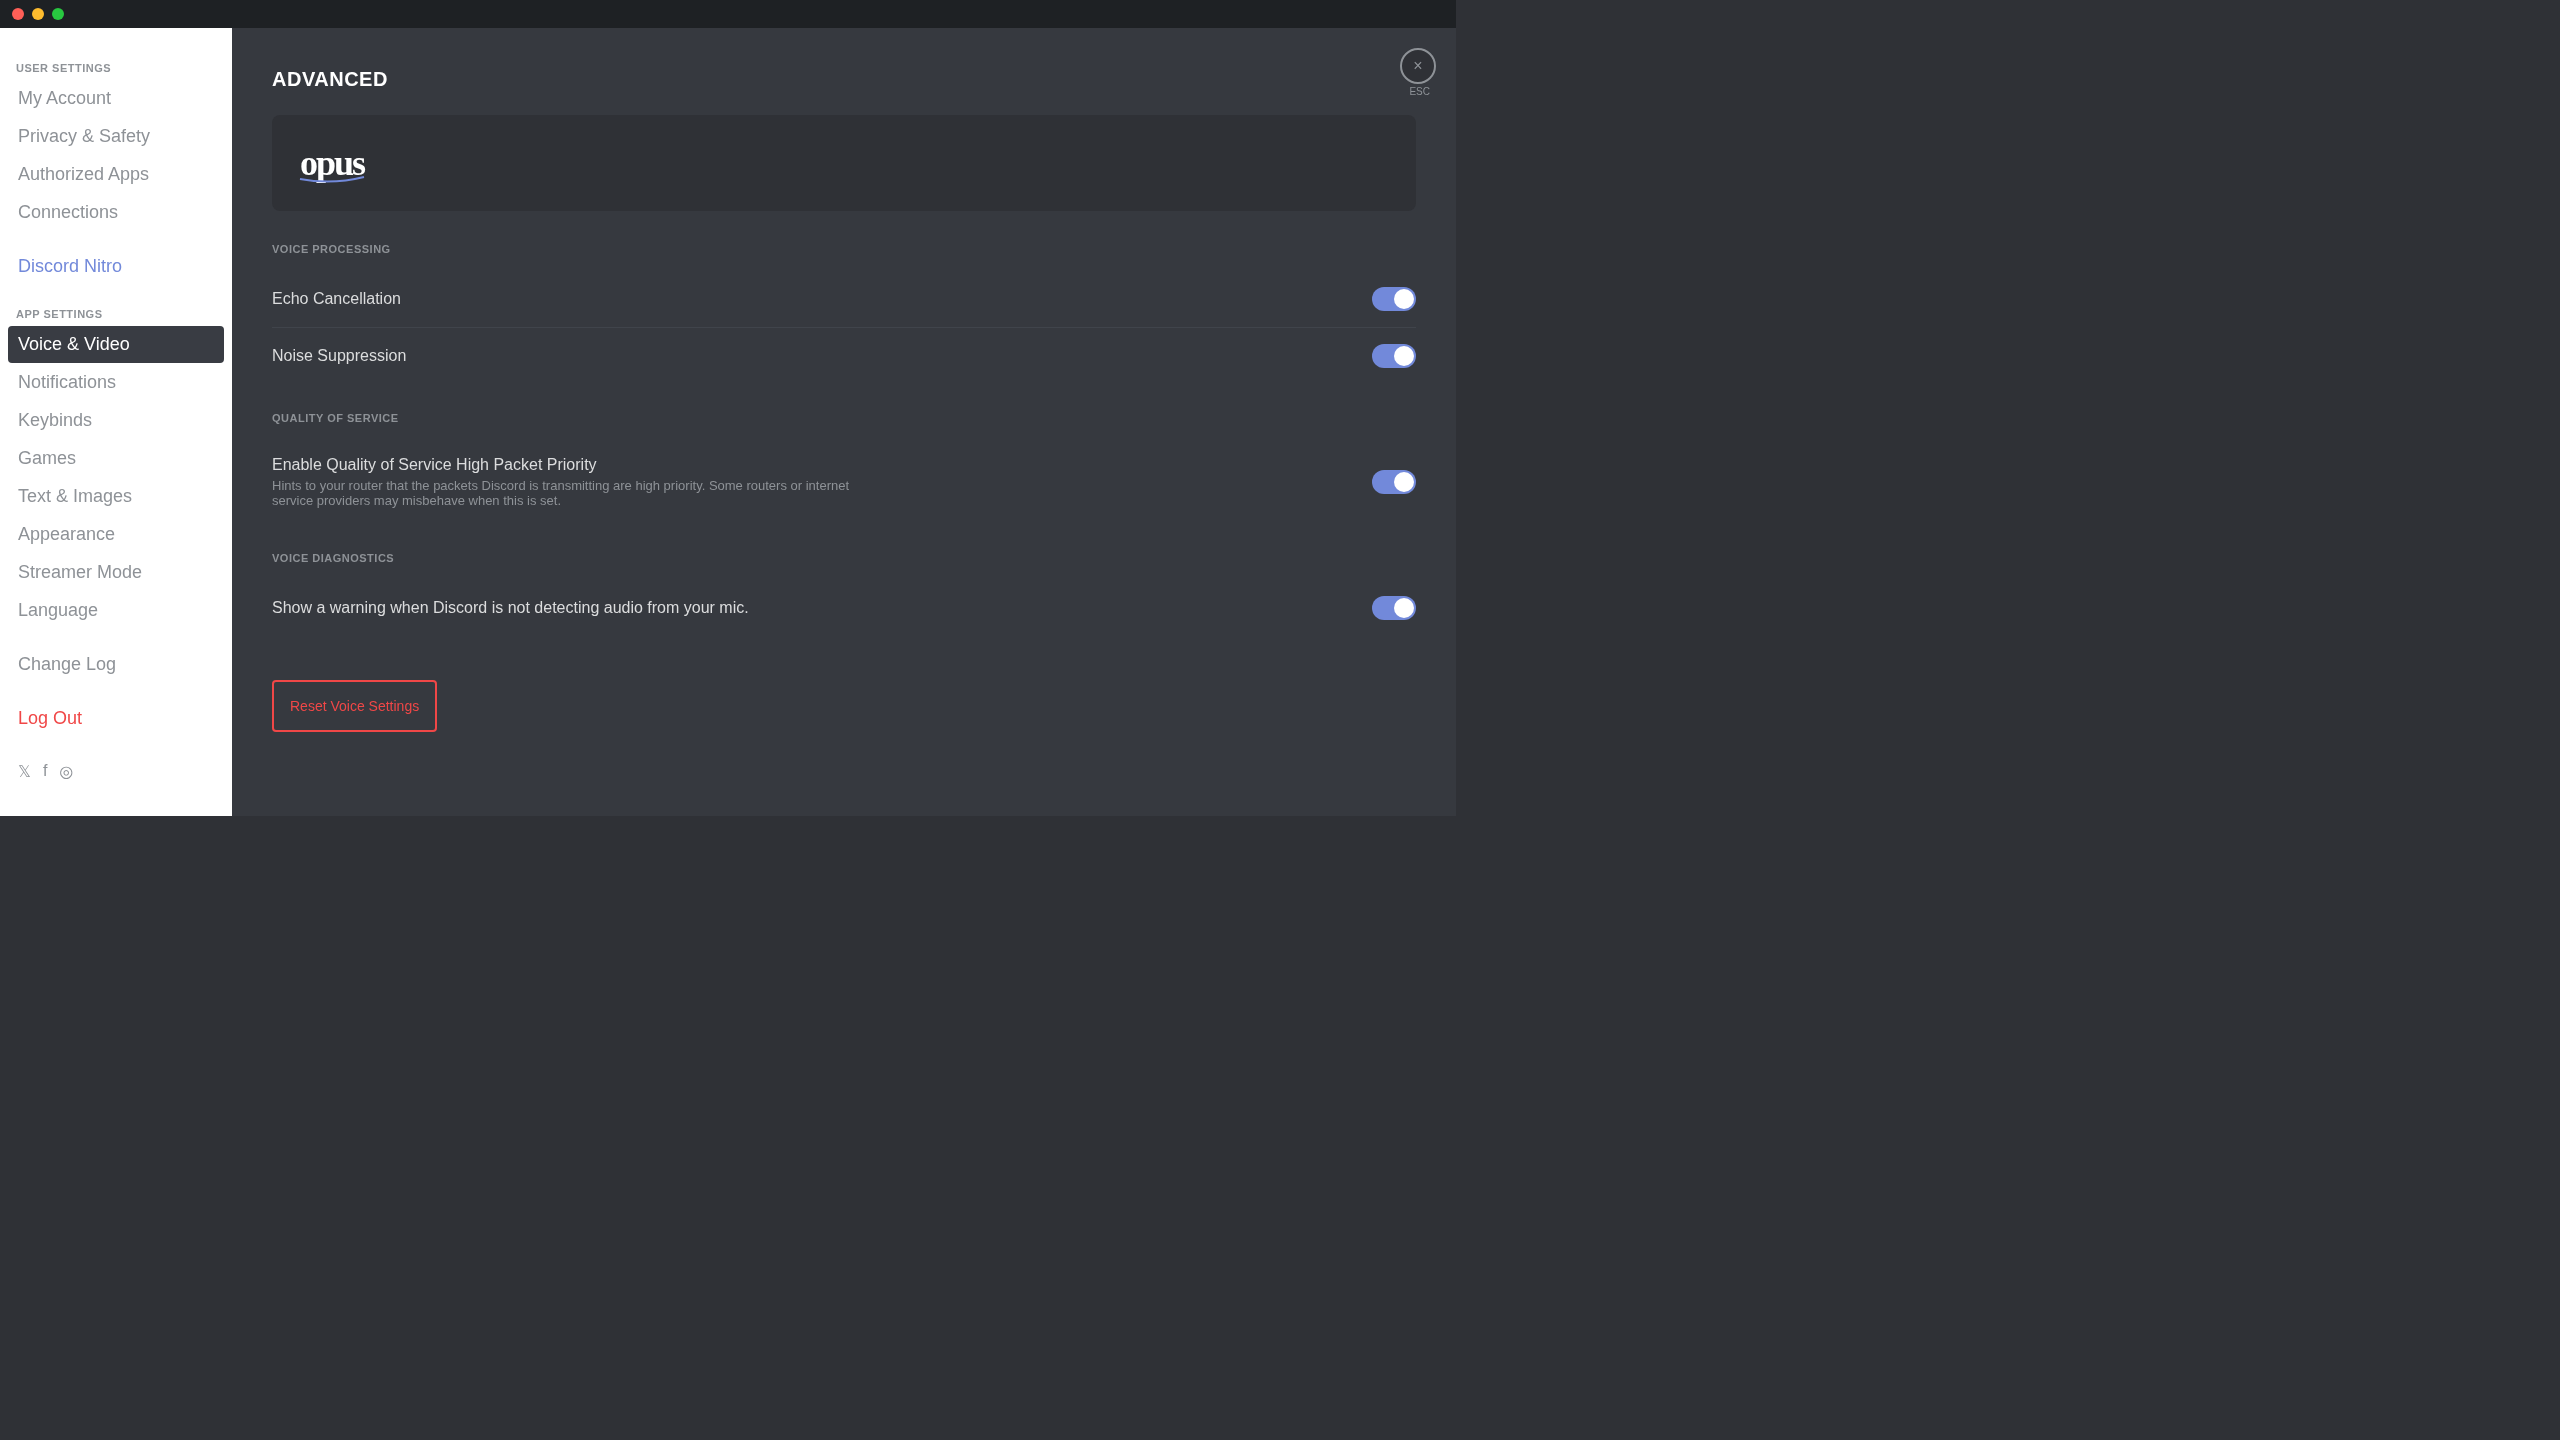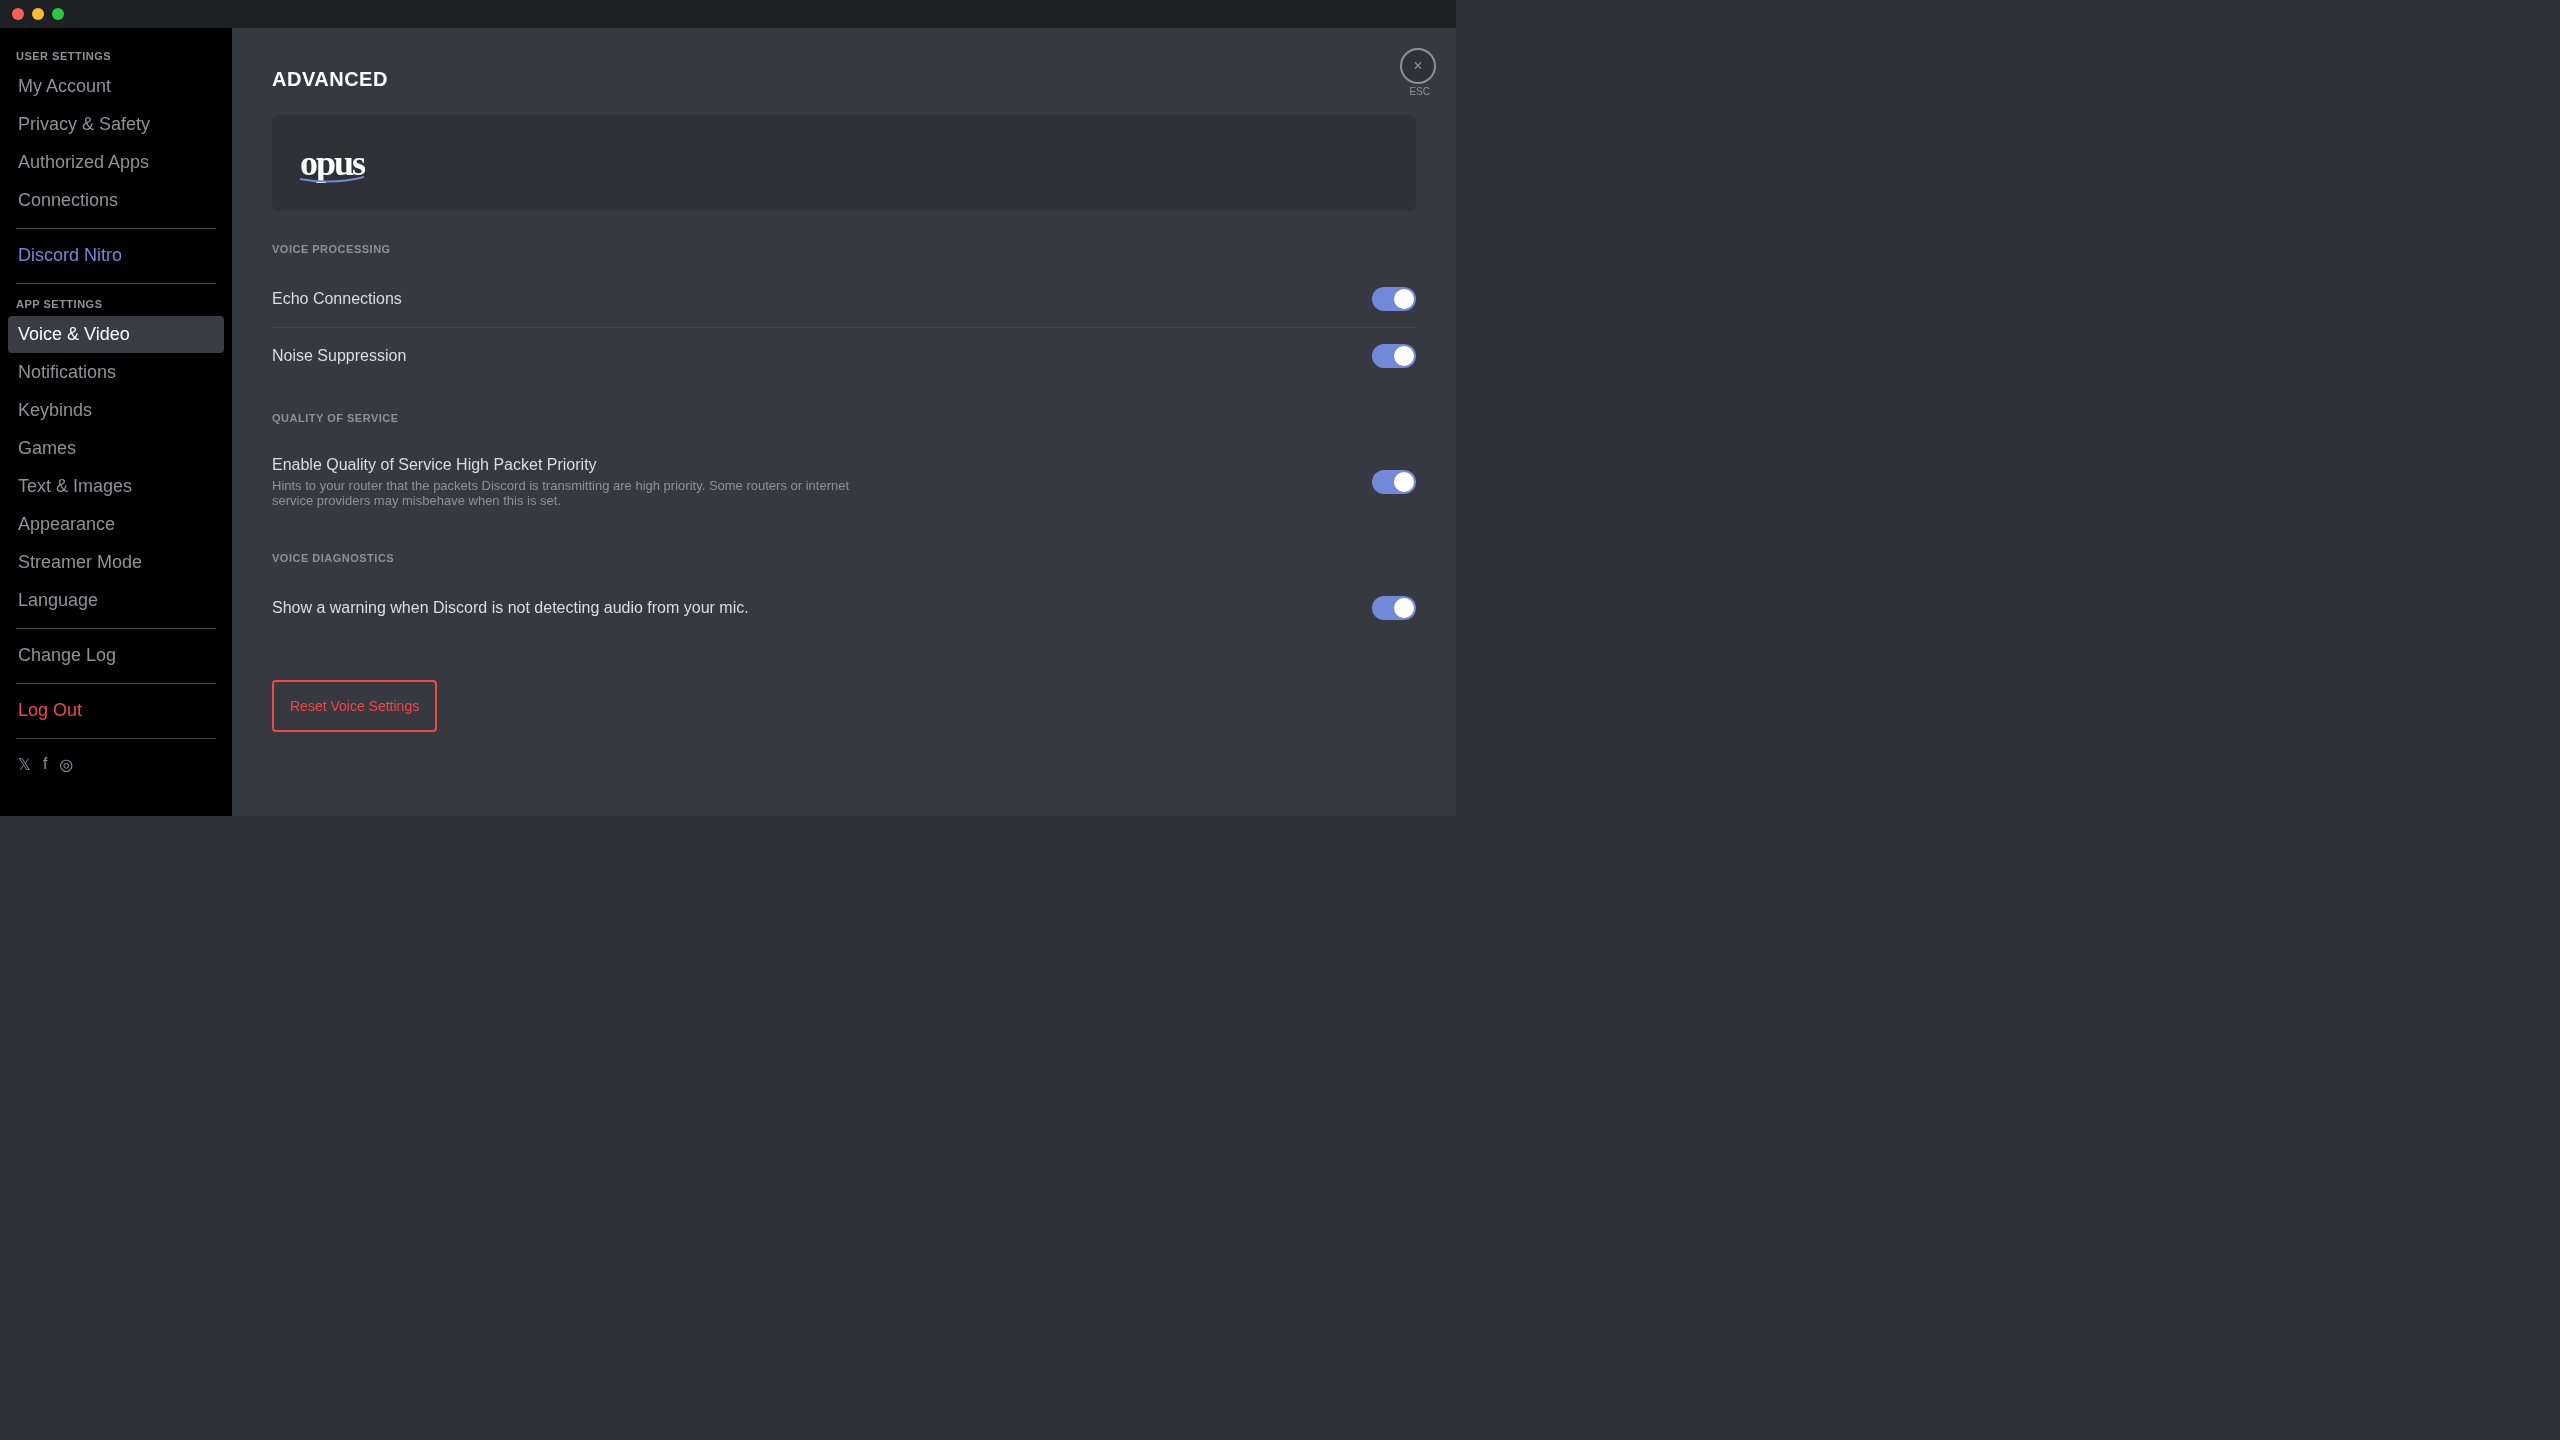--- a/index.html
+++ b/index.html
@@ -31,22 +31,22 @@
     .titlebar-btn.close { background: #ff5f57; }
     .titlebar-btn.minimize { background: #febc2e; }
     .titlebar-btn.maximize { background: #28c840; }
     .app-container {
       display: flex;
       flex: 1;
       overflow: hidden;
     }
     .sidebar {
       width: 232px;
-      background: #000000;
-      padding: 16px 8px;
+      background: #ffffff;
+      padding: 28px 8px;
       display: flex;
       flex-direction: column;
       flex-shrink: 0;
       overflow-y: auto;
     }
     .sidebar-section-label {
       font-size: 11px;
       font-weight: 700;
       color: #8e9297;
       text-transform: uppercase;
@@ -293,21 +293,21 @@
 
         <path d="M4 44 Q36 50 68 42" stroke="#7289da" stroke-width="2" fill="none"></path>
       </svg>
     </div>
 
     
     <div class="section-block">
       <div class="section-title">VOICE PROCESSING</div>
 
       <div class="setting-row">
-        <div class="setting-label">Echo Connections</div>
+        <div class="setting-label">Echo Cancellation</div>
         <div class="toggle on">
           <div class="toggle-knob"></div>
         </div>
       </div>
 
       <div class="setting-row">
         <div class="setting-label">Noise Suppression</div>
         <div class="toggle on">
           <div class="toggle-knob"></div>
         </div>

